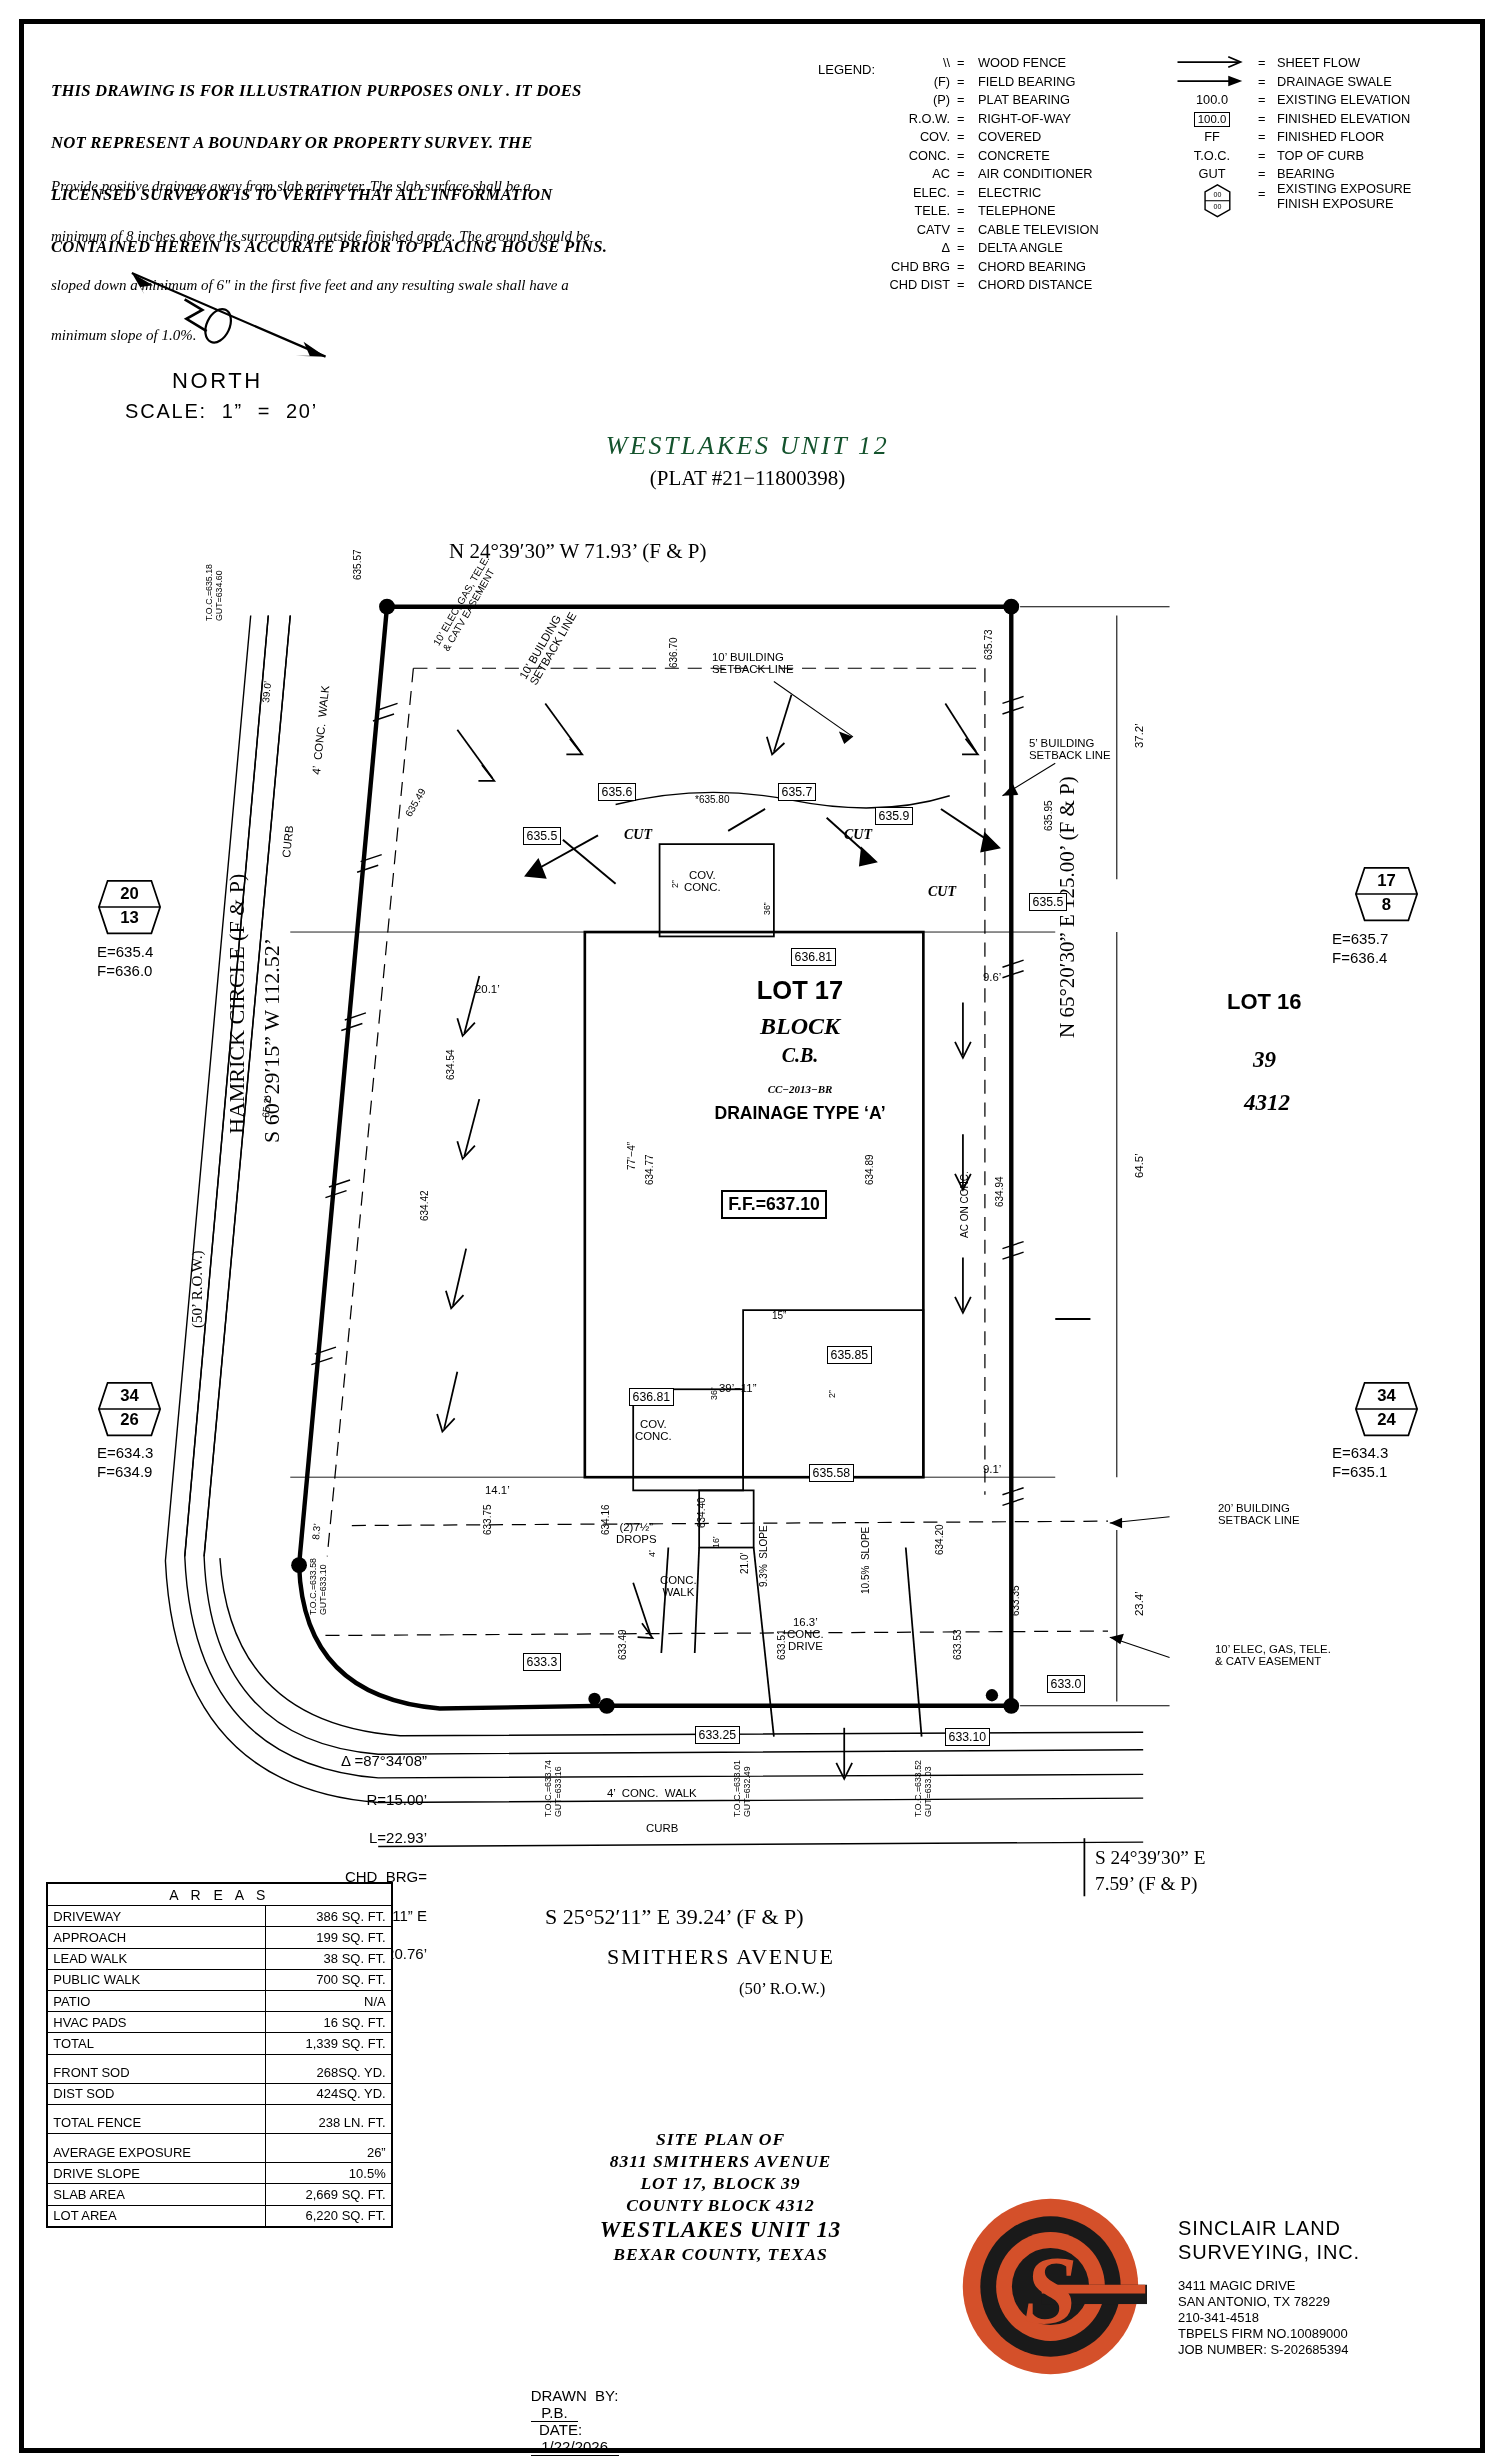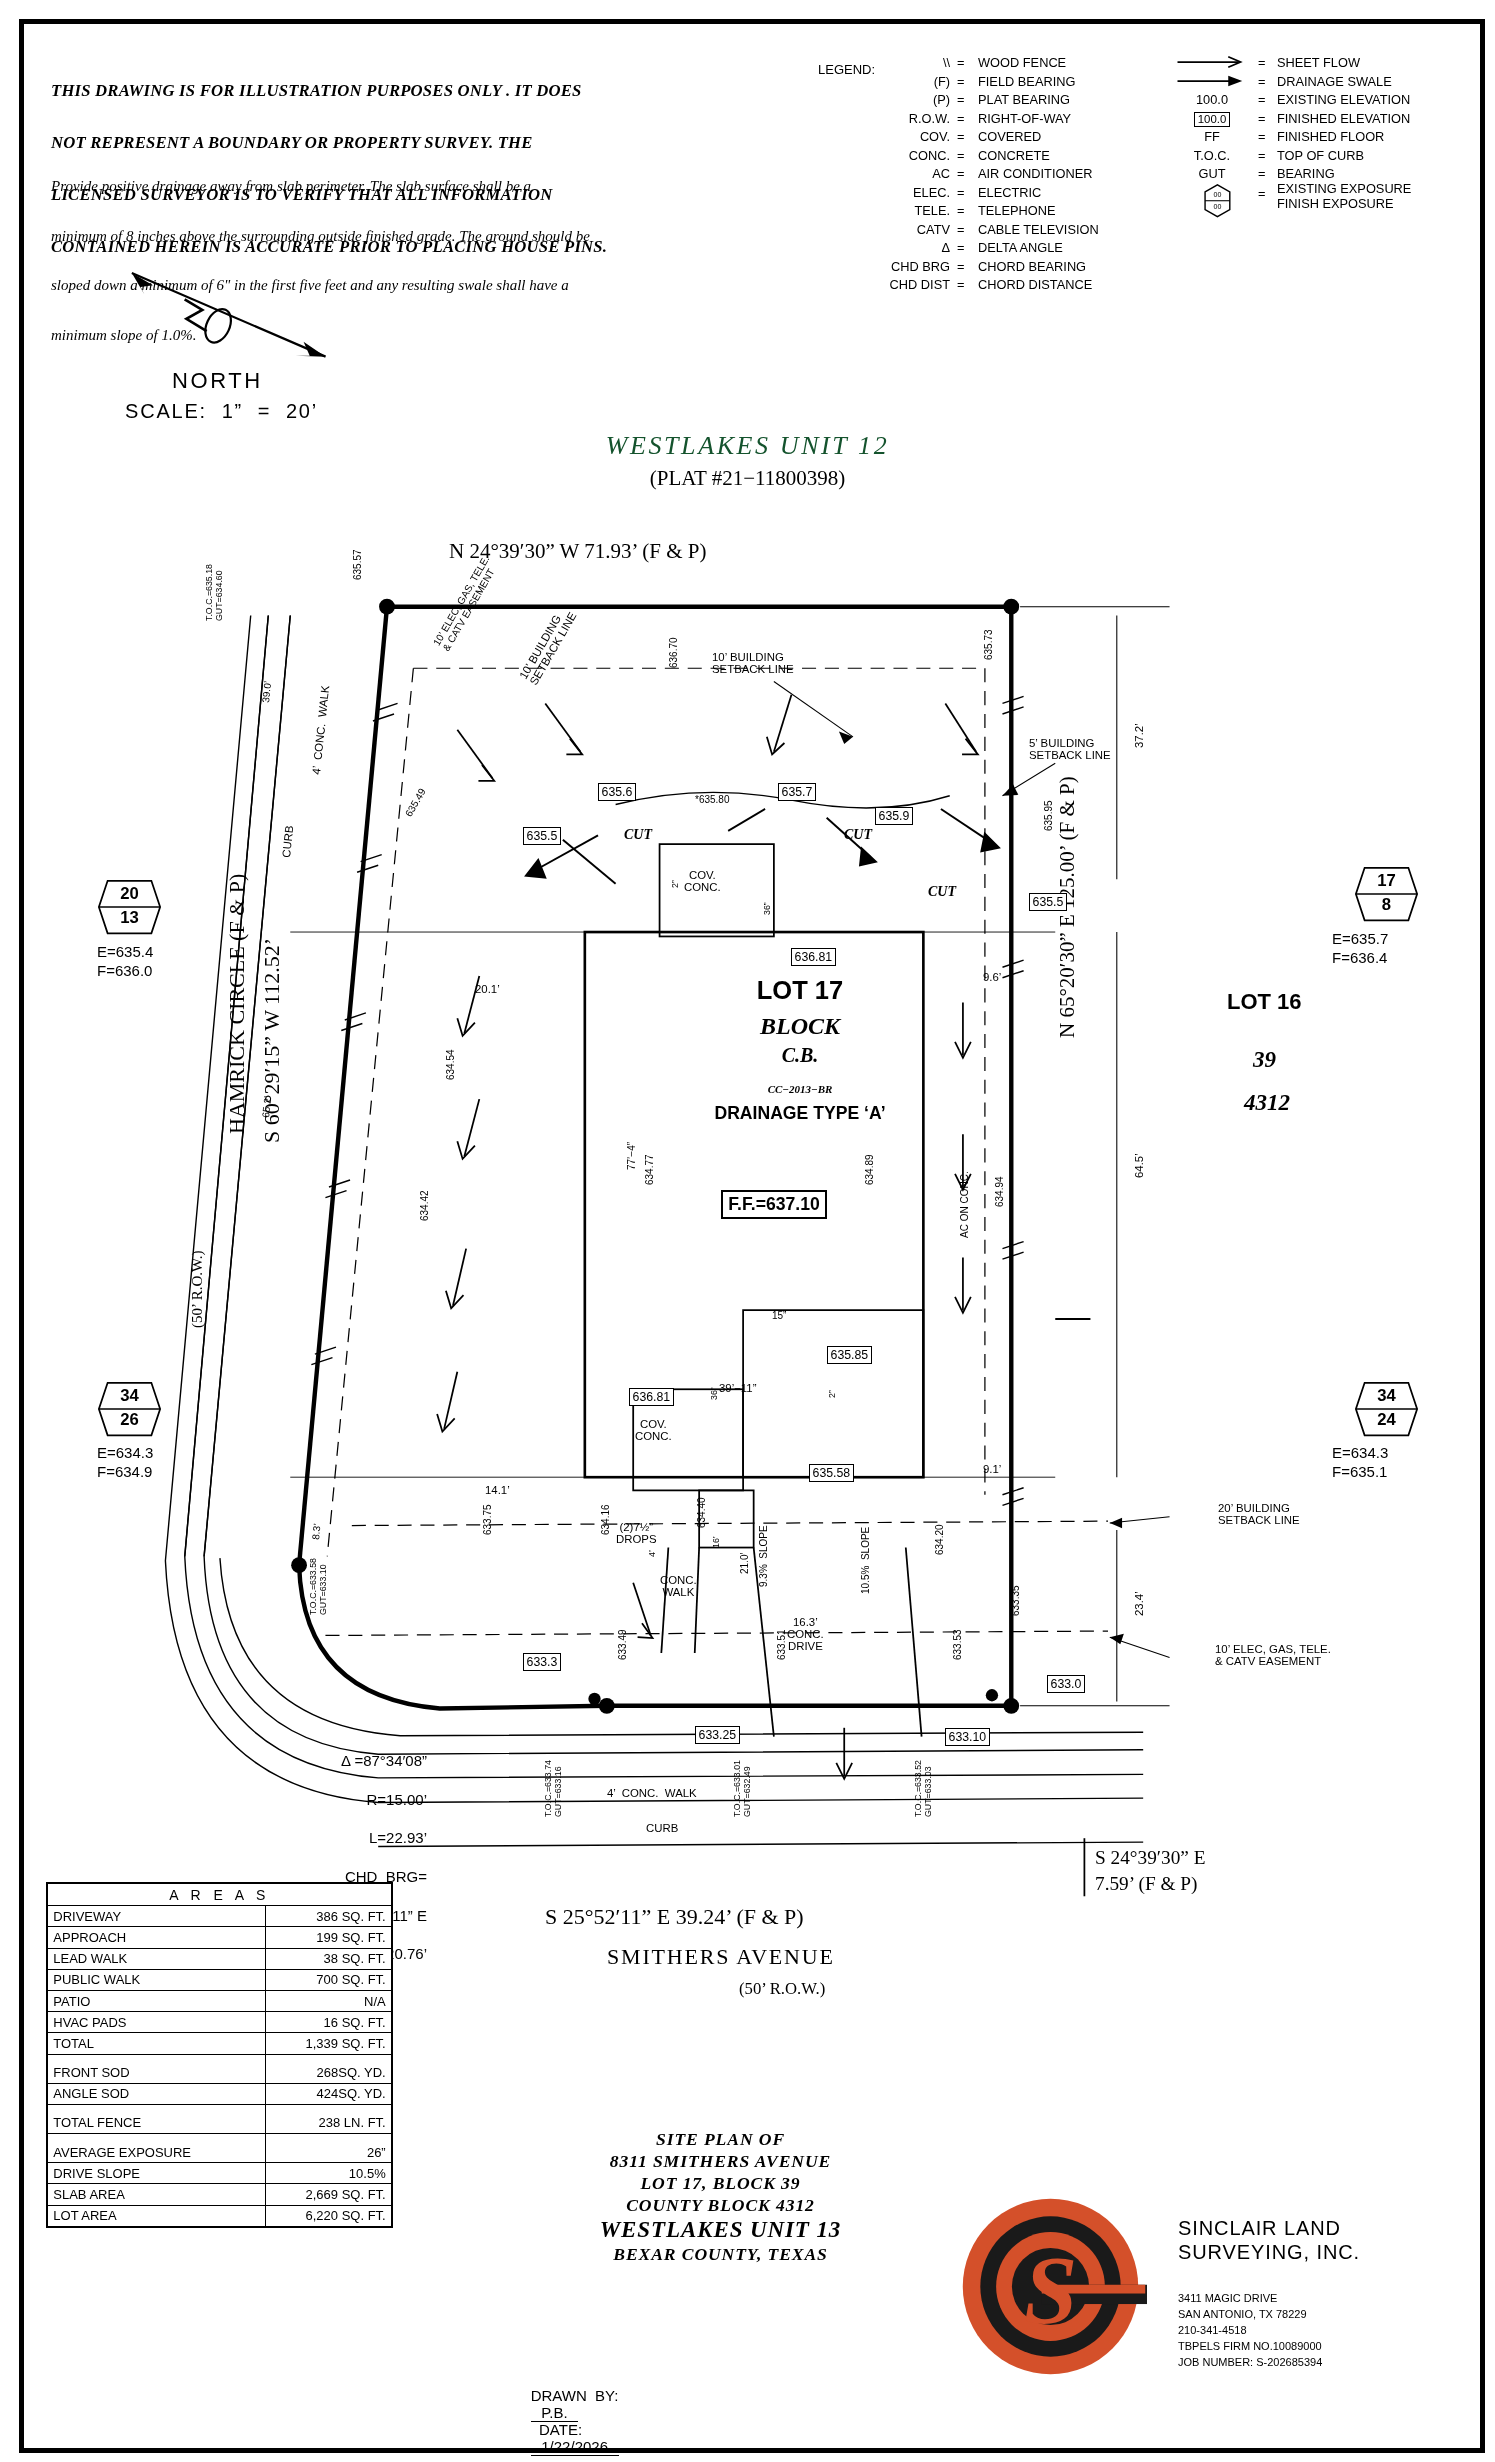--- a/index.html
+++ b/index.html
@@ -84,21 +84,21 @@
   
   #siteplan{left:492px;top:2128px;width:457px;text-align:center;font-family:"Liberation Serif",serif;}
   #siteplan .a{font-size:17.6px;font-style:italic;font-weight:bold;letter-spacing:0.9px;line-height:22px;display:block;}
   #siteplan .big{font-size:23px;font-style:italic;font-weight:bold;letter-spacing:0.9px;line-height:27px;display:block;}
   #drawnby{left:514px;top:2370px;font-size:15px;font-family:"Liberation Sans",sans-serif;}
   .ul{border-bottom:1.4px solid #000;padding:0 10.6px;}
 
   
   #company{left:1178px;top:2216px;font-family:"Liberation Sans",sans-serif;}
   #company .cn{font-size:20px;letter-spacing:0.9px;line-height:24px;}
-  #company .ca{font-size:11px;line-height:16px;margin-top:26px;}
+  #company .ca{font-size:13px;line-height:16px;margin-top:14px;}
   #logo{left:954px;top:2190px;width:193px;height:193px;}
 
   
   #hamrick{left:224px;top:1134px;font-size:22px;font-family:"Liberation Serif",serif;transform:rotate(-90deg);transform-origin:left top;white-space:nowrap;}
   #hamrick2{left:259px;top:1143px;font-size:22px;font-family:"Liberation Serif",serif;transform:rotate(-90deg);transform-origin:left top;white-space:nowrap;}
   #row50{left:189px;top:1328px;font-size:15px;font-family:"Liberation Serif",serif;transform:rotate(-90deg);transform-origin:left top;white-space:nowrap;}
   #smithers{left:607px;top:1944px;font-size:22px;letter-spacing:1.8px;font-family:"Liberation Serif",serif;}
   #smithers2{left:739px;top:1979px;font-size:16.7px;font-family:"Liberation Serif",serif;}
   #bearbot{left:545px;top:1904px;font-size:22px;font-family:"Liberation Serif",serif;}
   #beare1{left:1095px;top:1847px;font-size:19.3px;font-family:"Liberation Serif",serif;}
@@ -601,21 +601,21 @@
           </tr>
       <tr class="gap">
             <td></td>
             <td class="v"></td>
           </tr>
       <tr>
             <td>FRONT SOD</td>
             <td class="v">268SQ. YD.</td>
           </tr>
       <tr>
-            <td>ANGLE SOD</td>
+            <td>DIST SOD</td>
             <td class="v">424SQ. YD.</td>
           </tr>
       <tr class="gap">
             <td></td>
             <td class="v"></td>
           </tr>
       <tr>
             <td>TOTAL FENCE</td>
             <td class="v">238 LN. FT.</td>
           </tr>

